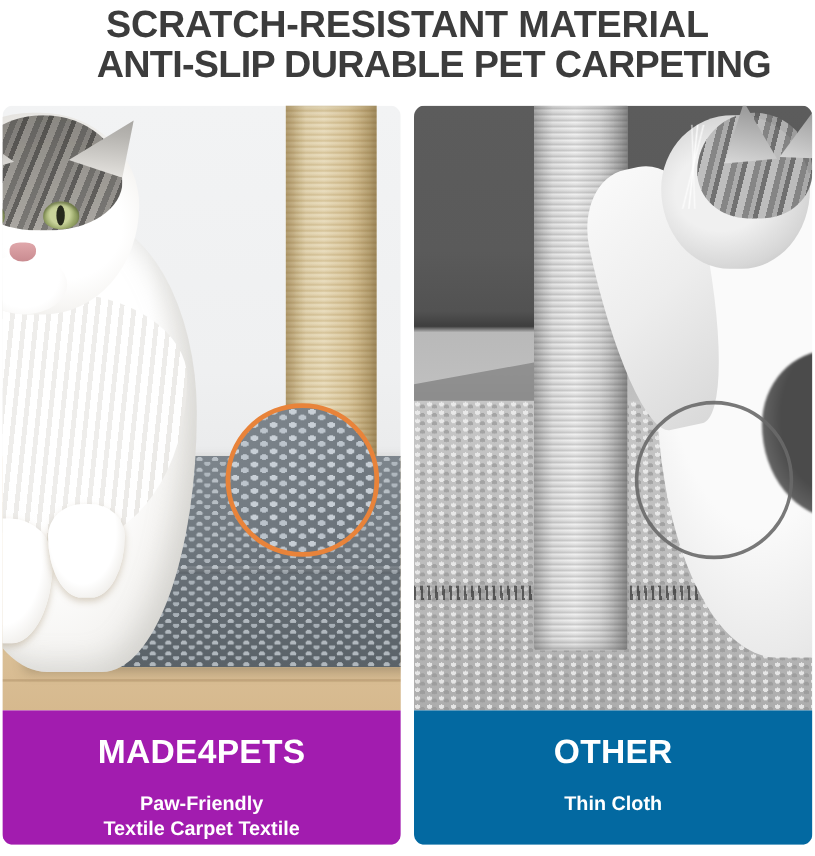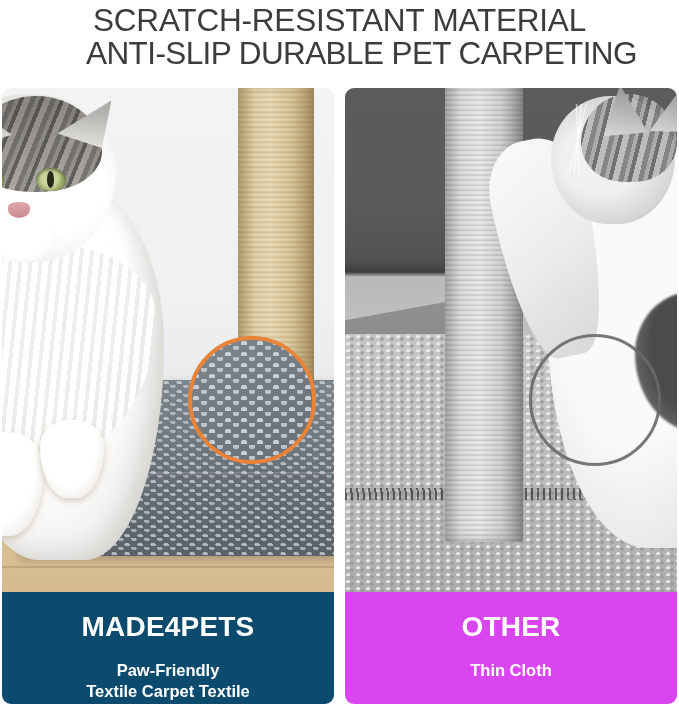--- a/index.html
+++ b/index.html
@@ -17,21 +17,21 @@
 
   
   .headline {
     position: absolute;
     left: 0;
     top: 0;
     width: 679px;
     height: 86px;
     text-align: center;
     color: #3c3c3c;
-    font-weight: normal;
+    font-weight: bold;
     font-size: 31.5px;
     line-height: 33px;
     letter-spacing: -0.2px;
     padding-top: 4px;
     box-sizing: border-box;
     white-space: nowrap;
   }
   .headline .hl-line { display: block; }
   .headline .hl-line.l2 { letter-spacing: -0.6px; padding-left: 44px; }
 
@@ -303,22 +303,22 @@
   
   .caption {
     position: absolute;
     left: 0; right: 0; bottom: 0;
     height: 112px;
     color: #ffffff;
     text-align: center;
     padding-top: 18px;
     box-sizing: border-box;
   }
-  .caption.orange { background: #0c4a6e; }
-  .caption.gray   { background: #d946ef; }
+  .caption.orange { background: #a21caf; }
+  .caption.gray   { background: #0369a1; }
   .cap-title {
     font-size: 28px;
     font-weight: bold;
     line-height: 34px;
     letter-spacing: .2px;
   }
   .cap-sub {
     font-size: 16.5px;
     font-weight: bold;
     line-height: 21px;

